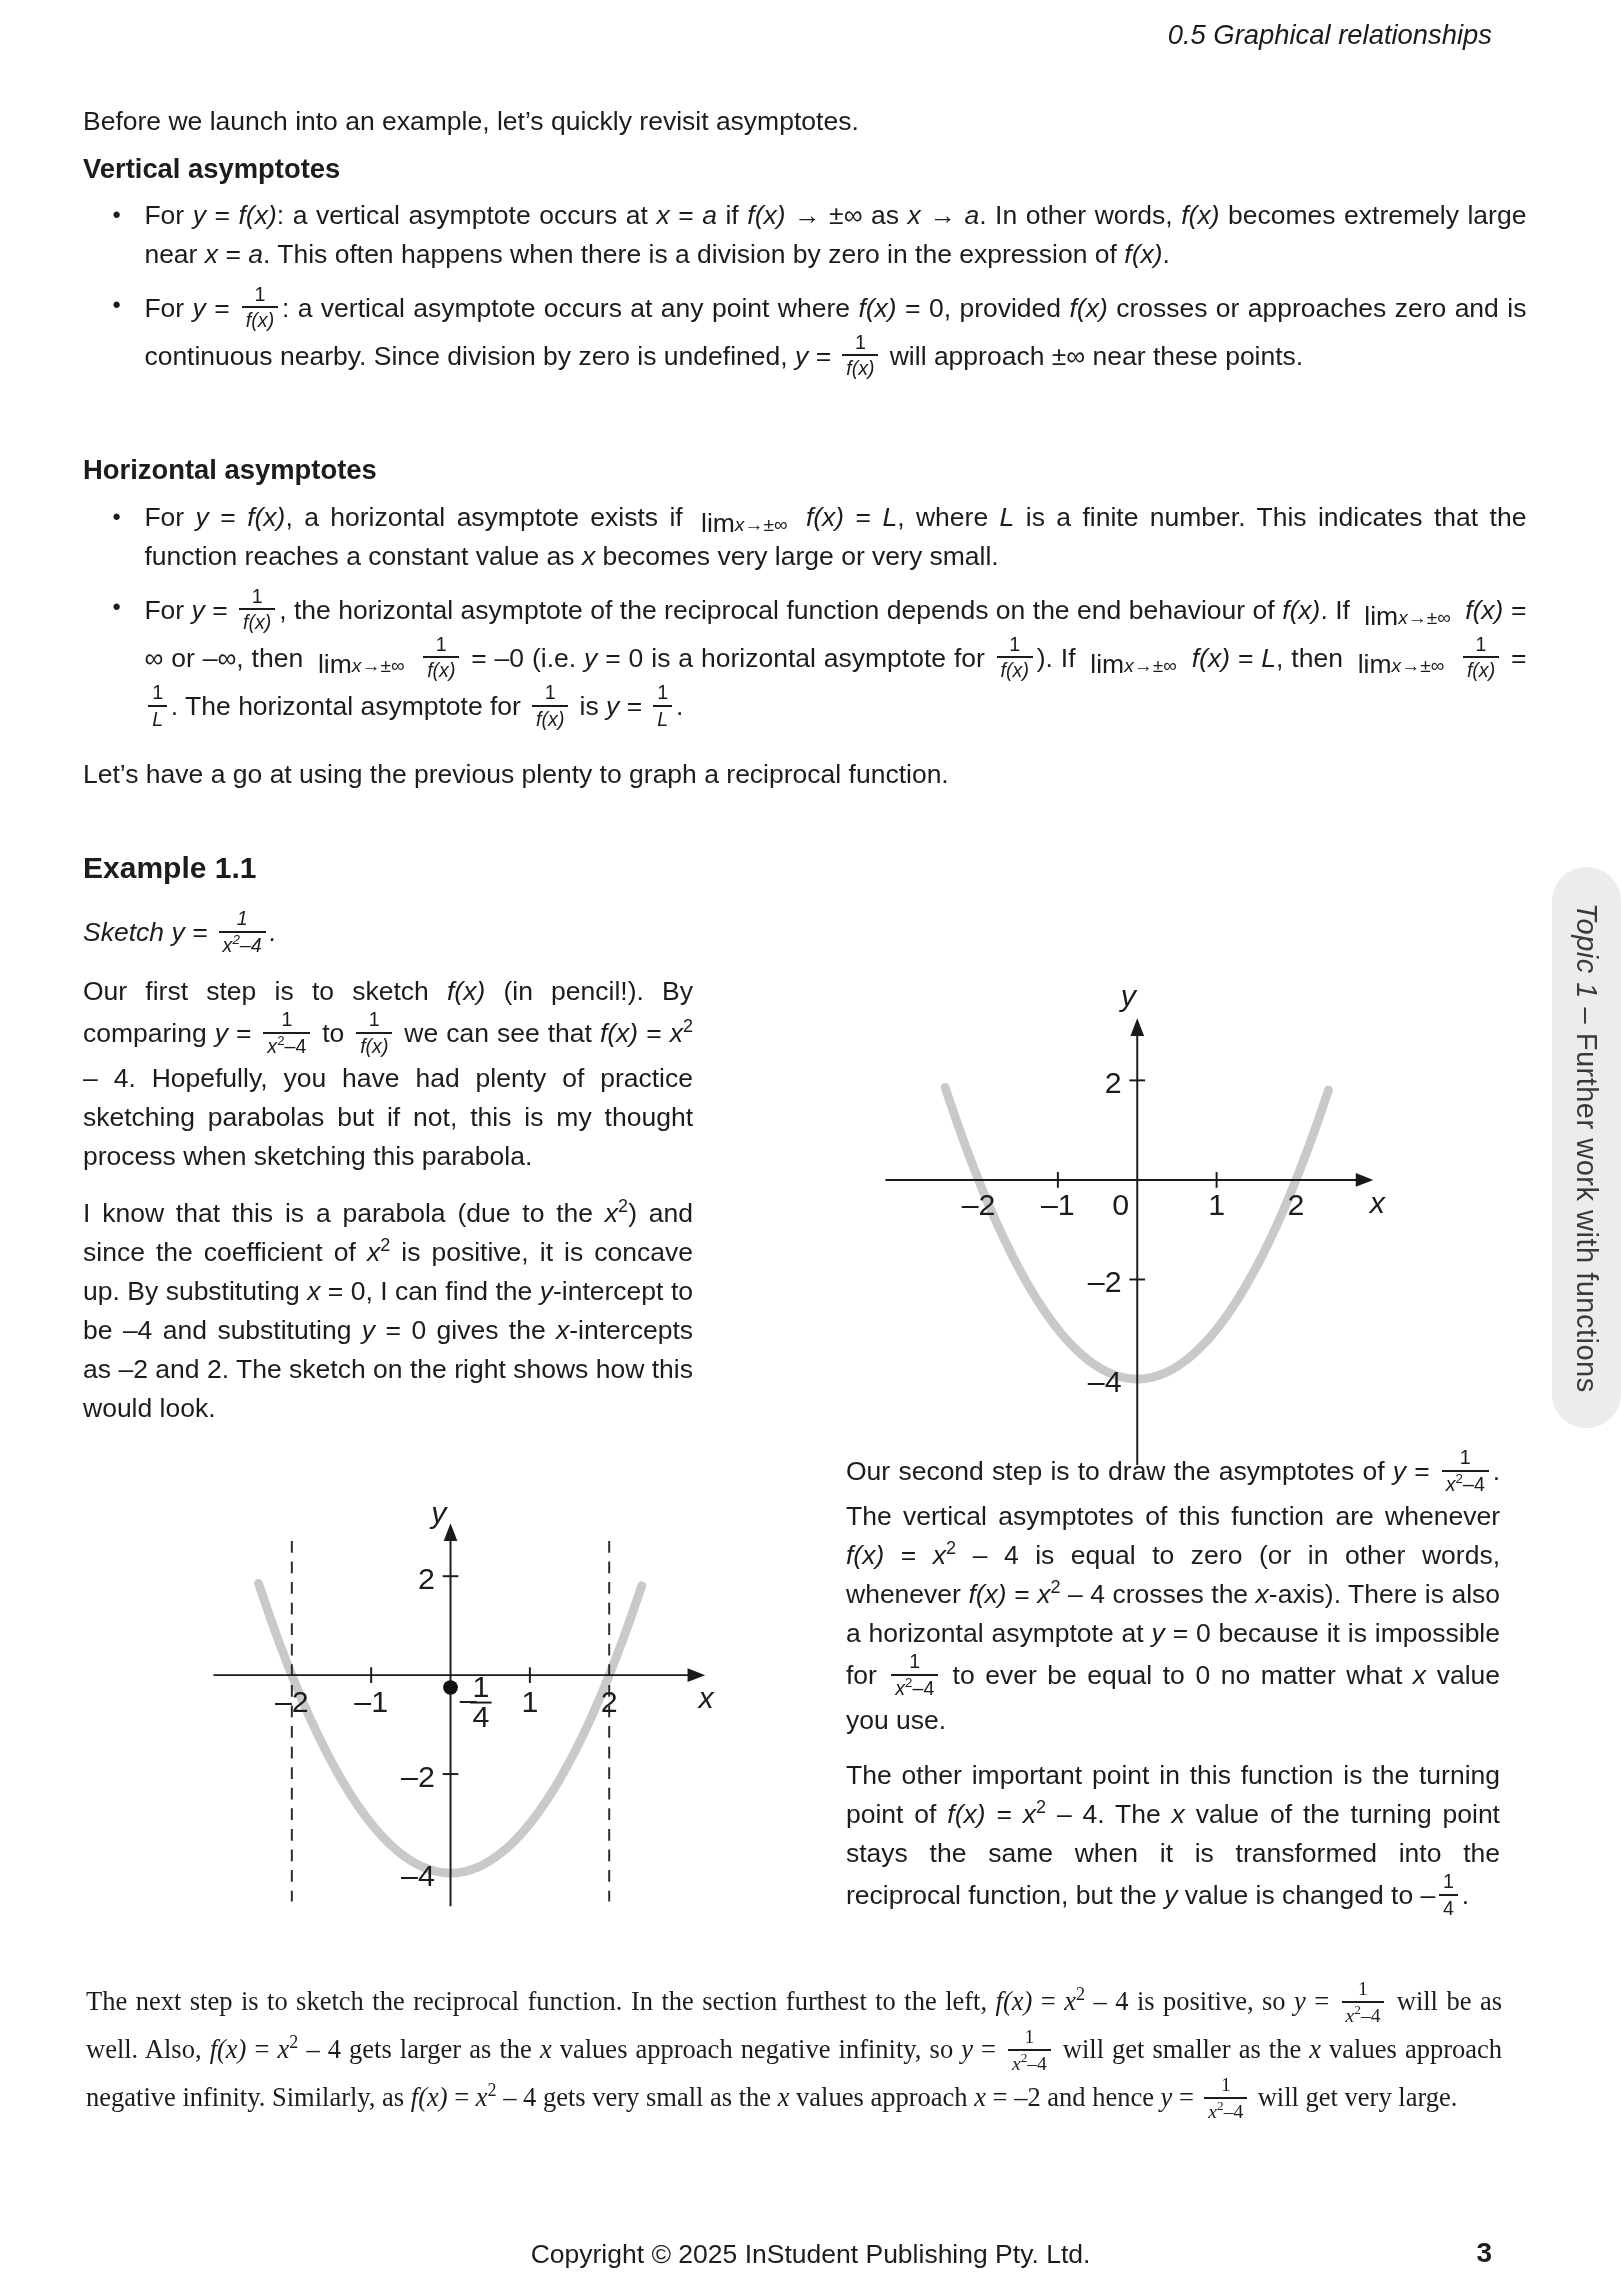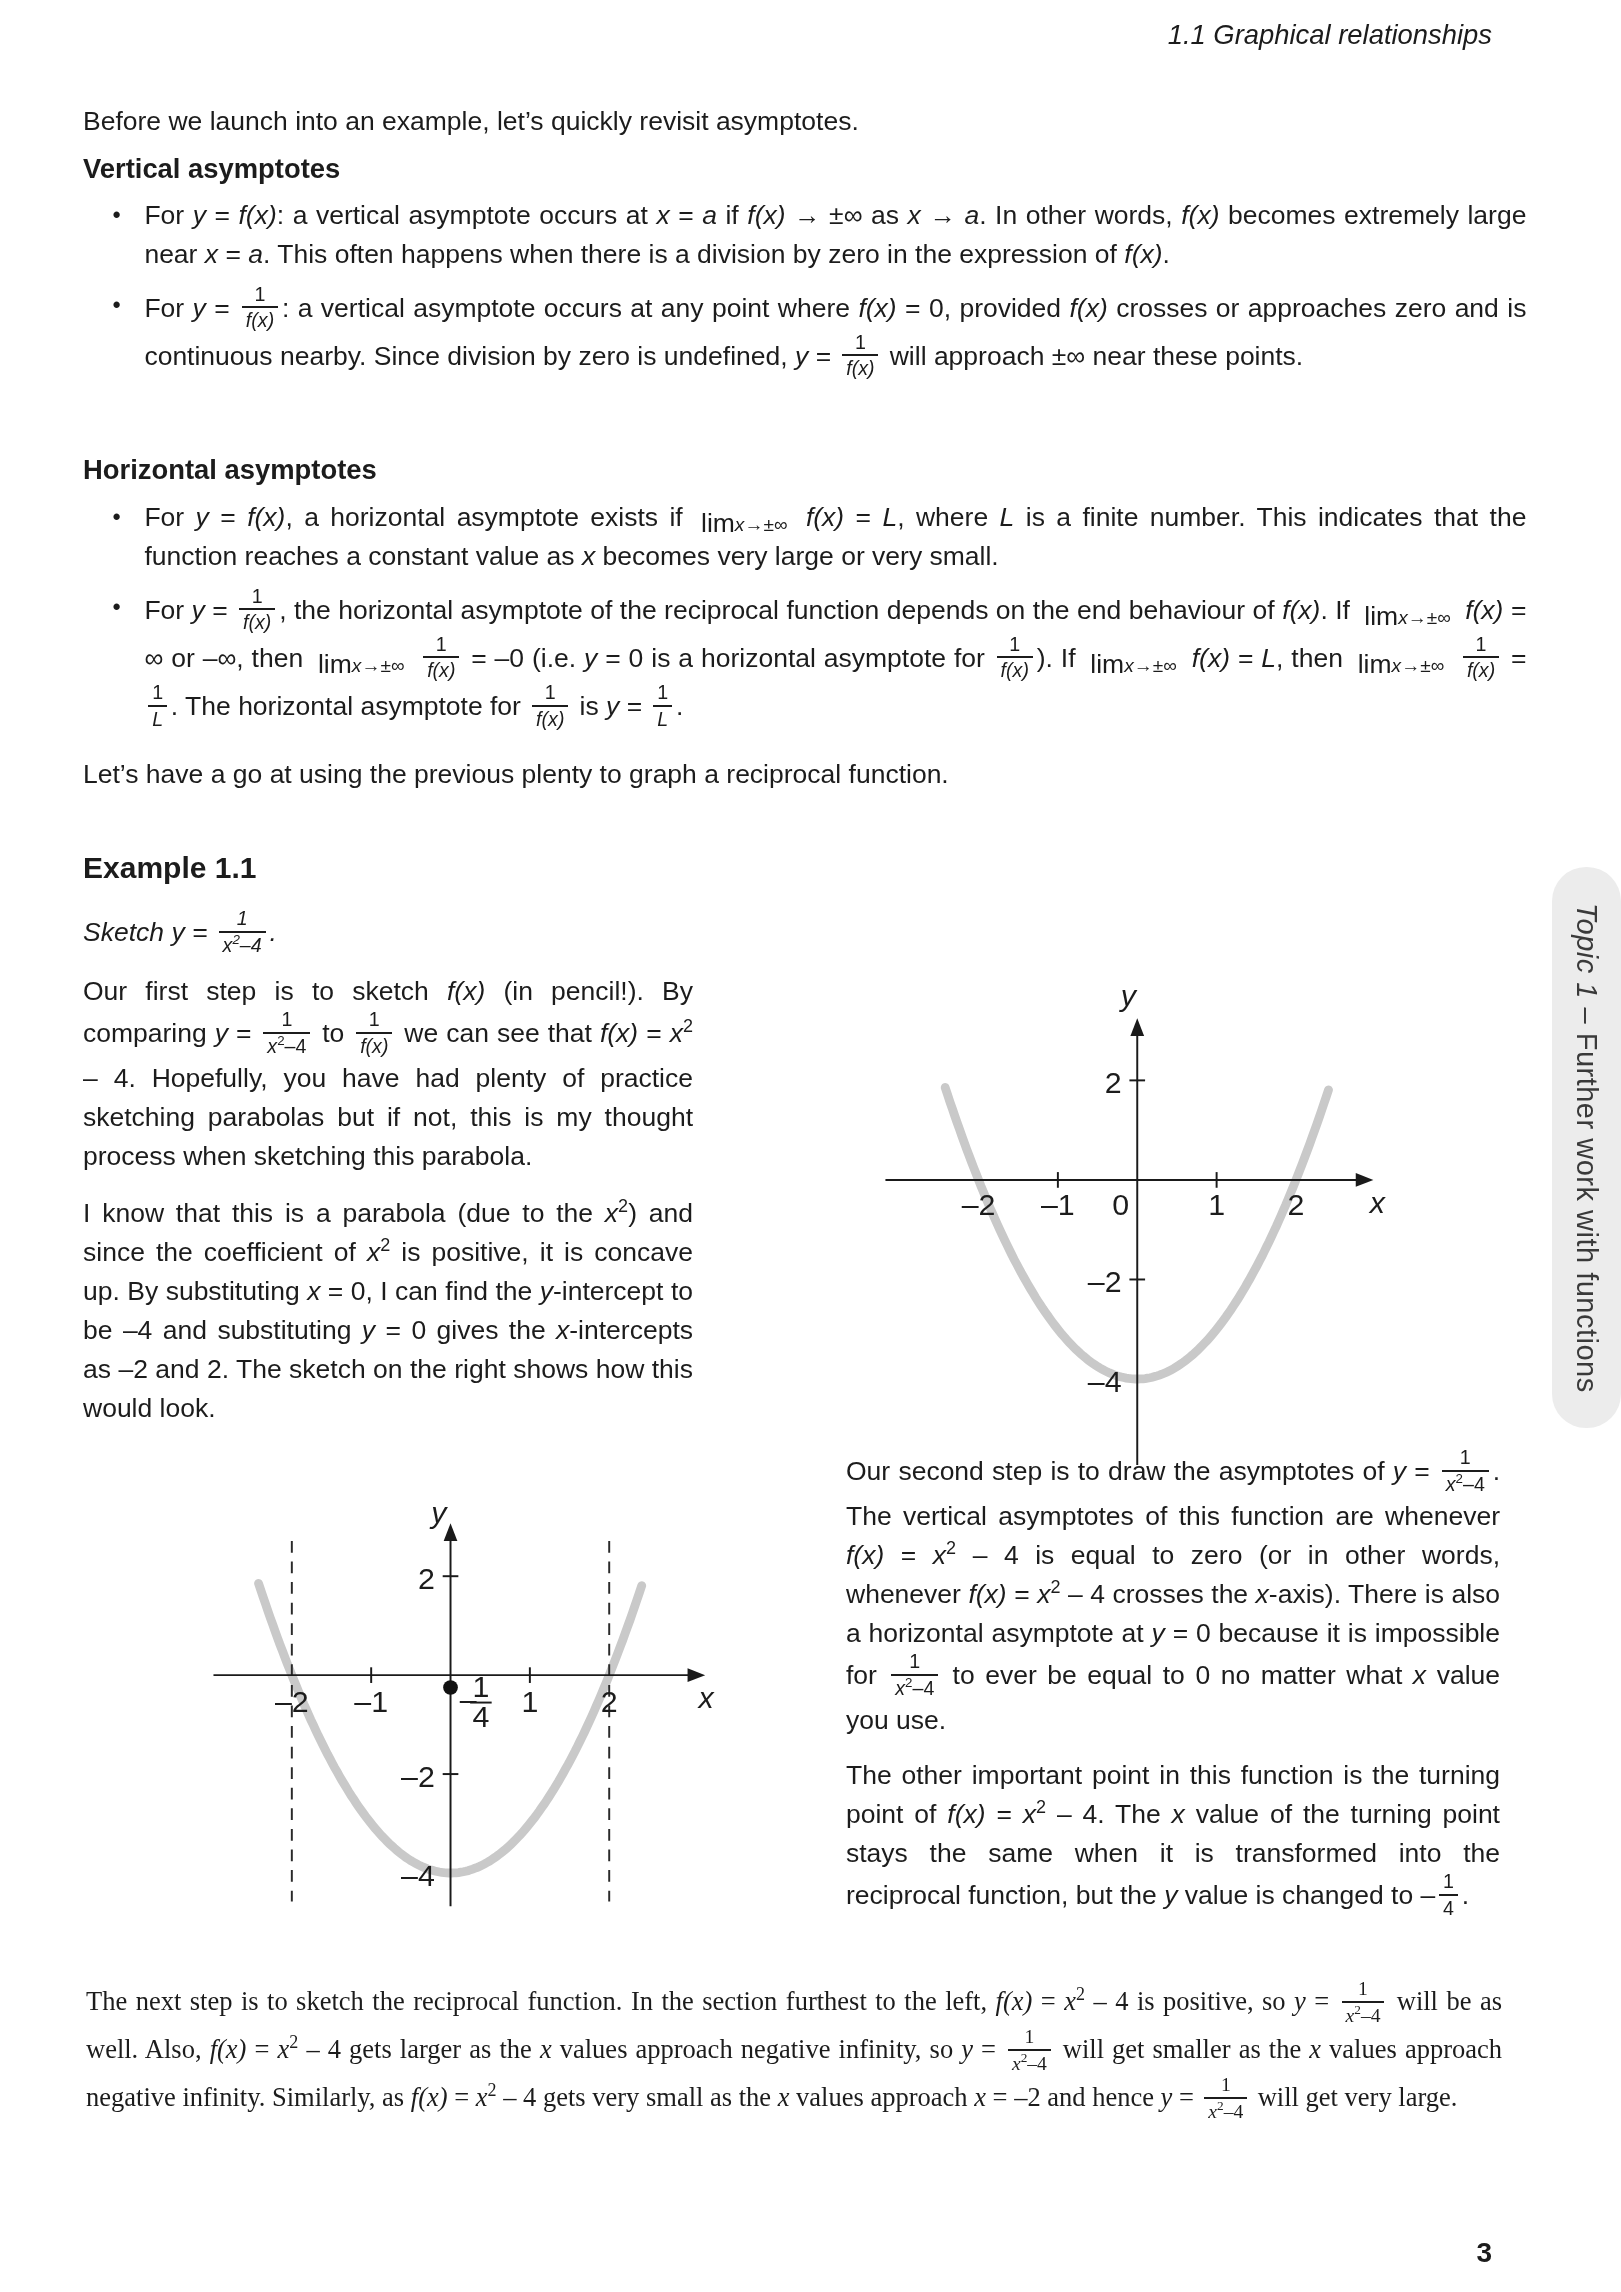--- a/index.html
+++ b/index.html
@@ -35,21 +35,21 @@
   
   svg text{font-family:"Liberation Sans","DejaVu Sans",sans-serif;font-size:31px;fill:#1c1c1c;}
   .footer-c{left:0;top:2239px;width:1621px;text-align:center;font-size:26.5px;line-height:31px;}
   .footer-n{top:2236px;left:1463px;width:29px;text-align:right;font-size:28px;font-weight:bold;line-height:33px;}
 </style>
 </head>
 <body>
 
 <div class="page">
 
-  <div class="abs hdr" style="left:83px;top:19.6px;width:1409px;">1.1 Graphical relationships</div>
+  <div class="abs hdr" style="left:83px;top:19.6px;width:1409px;">0.5 Graphical relationships</div>
 
   <p class="abs" style="left:83px;top:102px;width:1416px;">Before we launch into an example, let’s quickly revisit asymptotes.</p>
 
   <h3 class="abs" style="left:83px;top:152px;width:784px;">Vertical asymptotes</h3>
 
   <ul class="abs" style="left:83px;top:196px;width:1416px;">
     <li class="just">For <i>y</i> = <i>f(x)</i>: a vertical asymptote occurs at <i>x</i> = <i>a</i> if <i>f(x)</i> → ±∞ as <i>x</i> → <i>a</i>. In other words, <i>f(x)</i> becomes extremely large near <i>x</i> = <i>a</i>. This often happens when there is a division by zero in the expression of <i>f(x)</i>.</li>
     <li class="just">For <i>y</i> = <span class="frac">
           <span class="num">1</span>
           <span class="den"><i>f(x)</i></span>
@@ -194,16 +194,17 @@
         <span class="den"><i>x</i><span class="sup">2</span>–4</span>
       </span> will get smaller as the <i>x</i> values approach negative infinity. Similarly, as <i>f(x)</i> = <i>x</i><span class="sup">2</span> – 4 gets very small as the <i>x</i> values approach <i>x</i> = –2 and hence <i>y</i> = <span class="frac">
         <span class="num">1</span>
         <span class="den"><i>x</i><span class="sup">2</span>–4</span>
       </span> will get very large.</p>
 
   <div class="abs pill">
     <div class="pill-text"><i>Topic 1 – </i><span>Further work with functions</span></div>
   </div>
 
+  <div class="abs footer-c">Copyright © 2025 InStudent Publishing Pty. Ltd.</div>
   <div class="abs footer-n">3</div>
 
 </div>
 
 
 </body></html>

